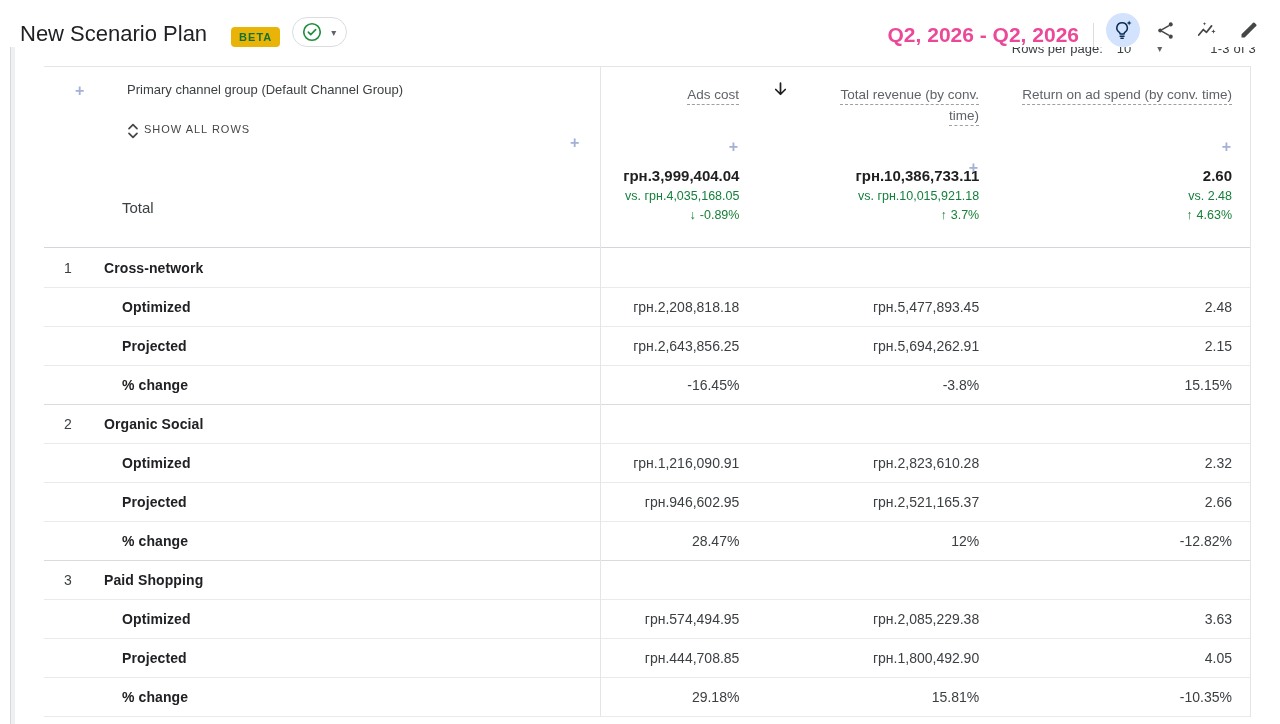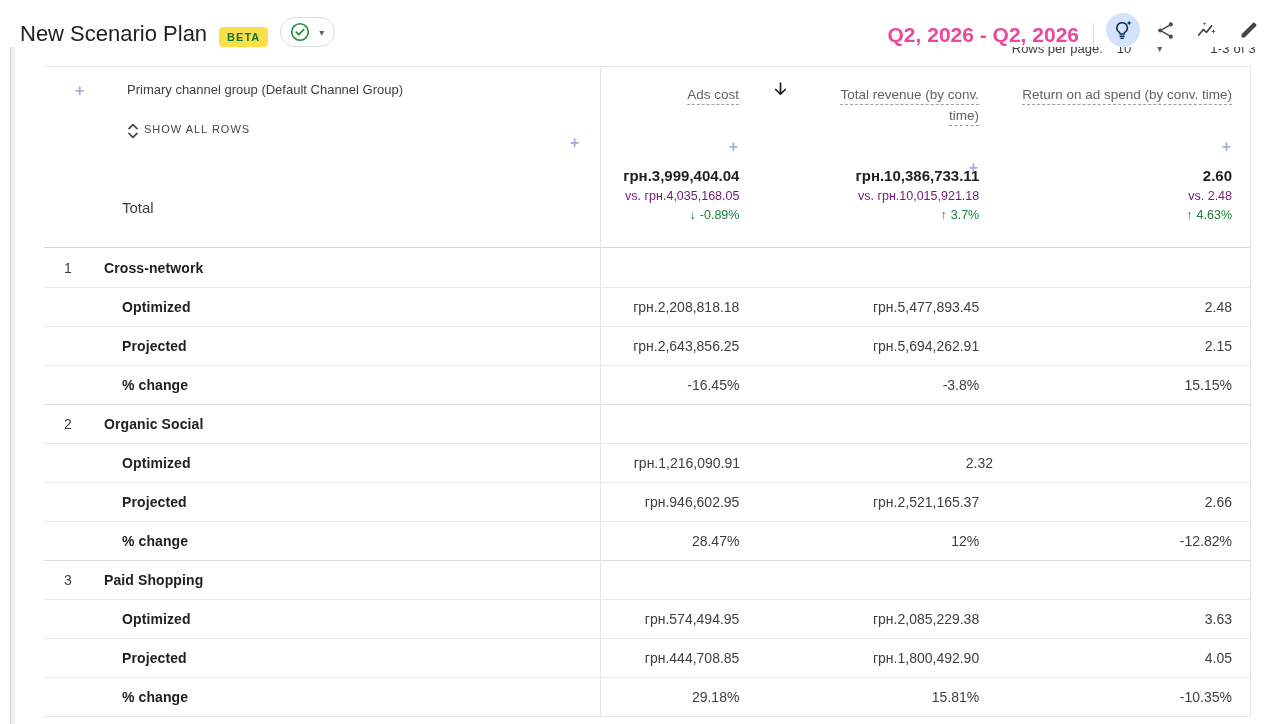--- a/index.html
+++ b/index.html
@@ -13,21 +13,21 @@
     font-size:13px; color:#3c4043; padding-right:24px; }
   .toolbar .rpp-label { margin-right:14px; }
   .toolbar .rpp-value { margin-right:26px; }
   .toolbar .rpp-caret { font-size:10px; color:#5f6368; margin-right:48px; padding-top:2px; }
   .toolbar .pag { letter-spacing:.2px; }
 
   
   .appbar { position:absolute; top:0; left:0; right:0; height:47px; background:#fff;
     z-index:10; display:flex; align-items:flex-end; padding:0 12px 0 20px; }
   .title { font-size:22px; color:#202124; white-space:nowrap; }
-  .beta { margin-left:12px; background:#fde047; color:#137333; font-size:11px;
+  .beta { margin-left:24px; background:#eab308; color:#137333; font-size:11px;
     font-weight:700; letter-spacing:1px; padding:4px 8px; border-radius:4px; }
   .status-pill { margin-left:12px; display:flex; align-items:center; gap:8px;
     border:1px solid #dadce0; border-radius:16px; padding:3px 10px 3px 8px;
     background:#fff; cursor:pointer; }
   .pill-caret { font-size:10px; color:#5f6368; }
   .spacer { flex:1; }
   .daterange { font-size:21px; font-weight:700; color:#ec4899; white-space:nowrap; }
   .vsep { width:1px; height:24px; background:#dadce0; margin:0 12px 0 14px; }
   .iconbtn { width:34px; height:34px; border-radius:50%; display:flex;
     align-items:center; justify-content:center; cursor:pointer; flex:0 0 auto; }
@@ -64,21 +64,21 @@
 
   .total-row { display:flex; height:81px; border-bottom:1px solid #d2d5d9; }
   .c-dim { width:556px; padding-left:78px; display:flex; align-items:center; }
   .total-label { font-size:15px; color:#3c4043; }
   .tcell { display:flex; flex-direction:column; 
     align-items:flex-end; text-align:right; }
   .m1 { width:155px; padding-right:15px; }
   .m2 { width:240px; padding-right:15px; }
   .m3 { width:256px; padding-right:18px; }
   .tval { font-size:15px; font-weight:700; color:#1f1f1f; }
-  .tvs { font-size:12.5px; color:#701a75; margin-top:5px; }
+  .tvs { font-size:12.5px; color:#15803d; margin-top:5px; }
   .tchg { font-size:12.5px; color:#188038; margin-top:5px; }
   .tchg .arr { margin-right:4px; }
 
   .tbody { border-bottom:1px solid #e8eaed; }
   .row { display:flex; height:39px; align-items:center; border-top:1px solid #e8eaed; }
   .row.grow { border-top:1px solid #d9dbdf; }
   .tbody .row:first-child { border-top:none; }
   .gnum { width:60px; padding-left:20px; font-size:14px; color:#3c4043; }
   .gname { font-size:14px; font-weight:700; color:#202124; letter-spacing:.1px; }
   .rlabel { margin-left:78px; font-size:14px; font-weight:700; color:#202124; letter-spacing:.1px; }
@@ -253,20 +253,21 @@
     <div class="cell m1"></div>
     <div class="cell m2"></div>
     <div class="cell m3"></div>
   </div>
 
   <div class="row">
     <div class="c-dim" style="padding-left:0;">
       <span class="rlabel">Optimized</span>
     </div>
     <div class="cell m1">грн.1,216,090.91</div>
+    <div class="cell m2">грн.2,823,610.28</div>
     <div class="cell m3">2.32</div>
   </div>
 
   <div class="row">
     <div class="c-dim" style="padding-left:0;">
       <span class="rlabel">Projected</span>
     </div>
     <div class="cell m1">грн.946,602.95</div>
     <div class="cell m2">грн.2,521,165.37</div>
     <div class="cell m3">2.66</div>

